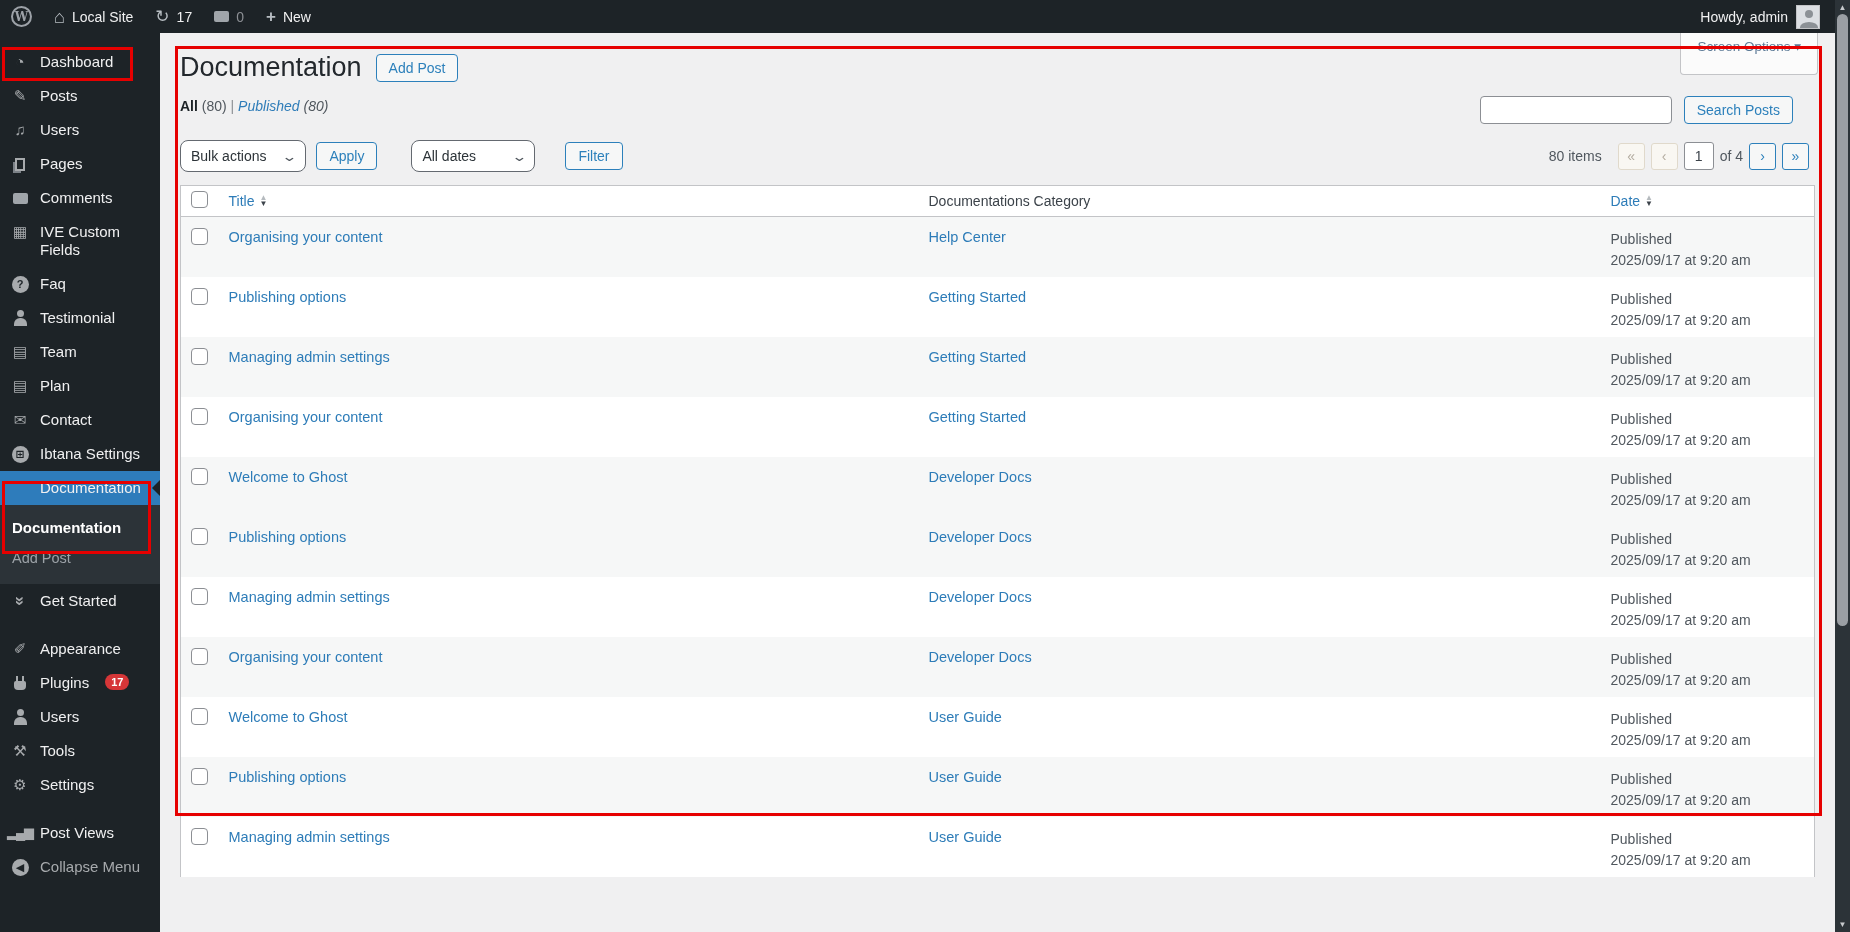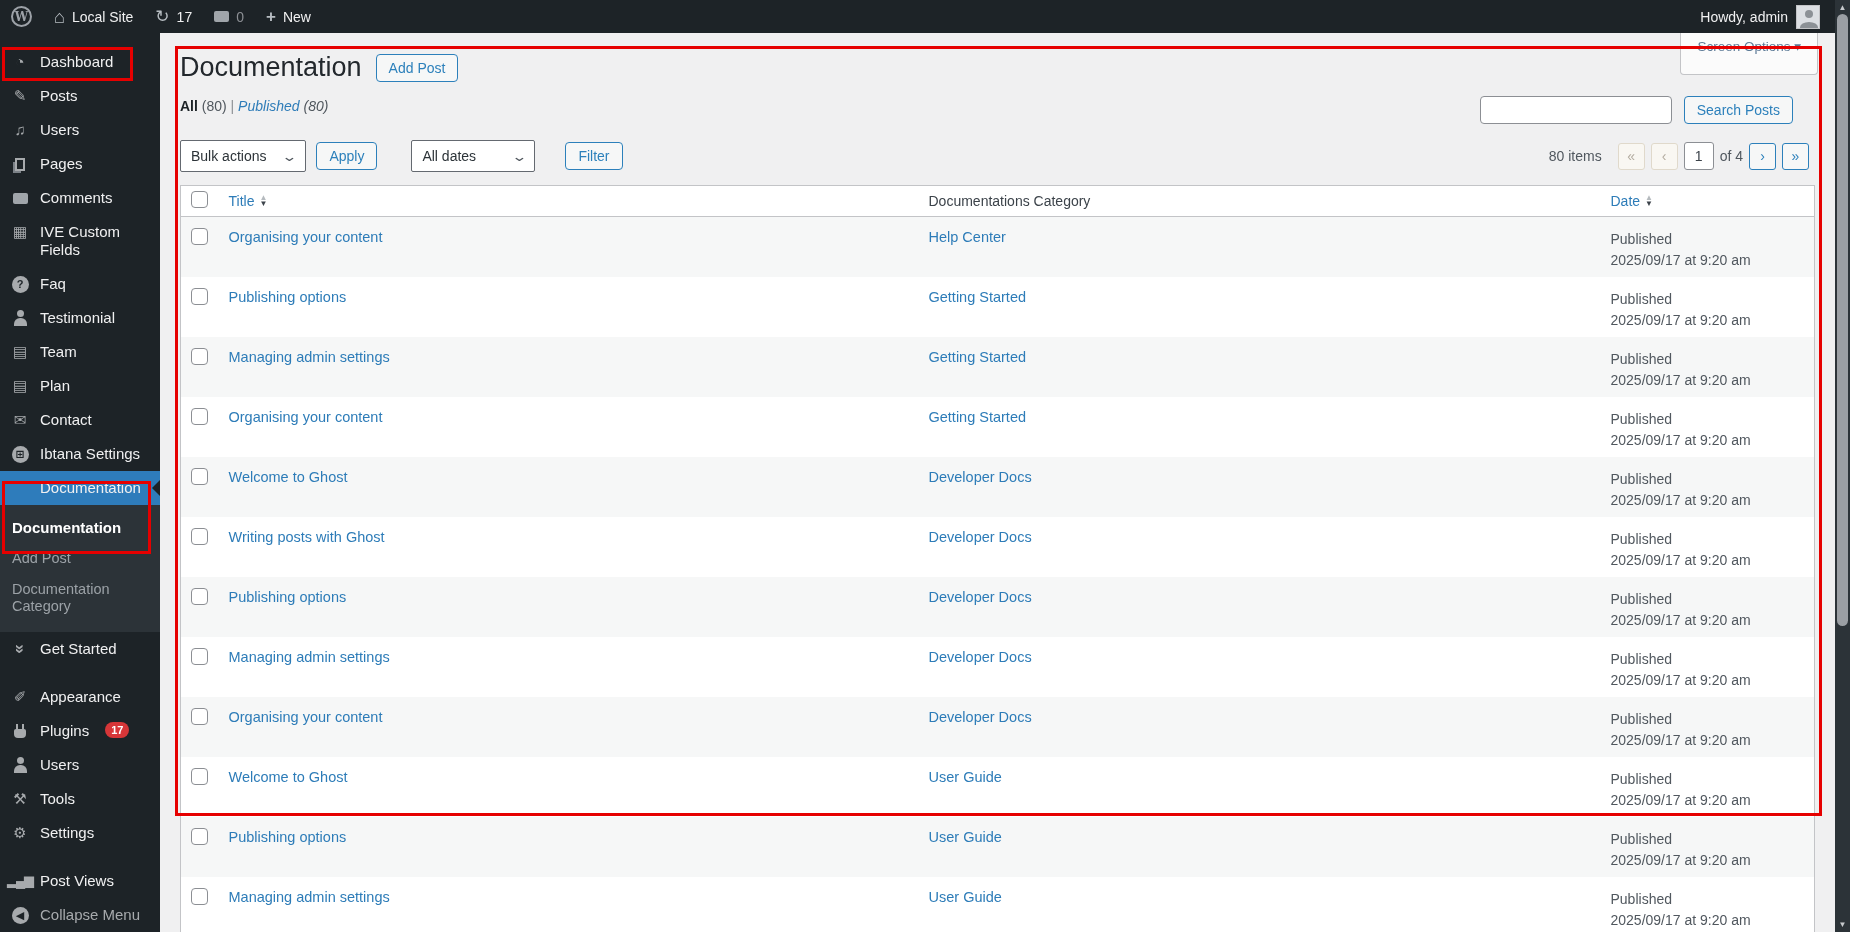--- a/index.html
+++ b/index.html
@@ -90,21 +90,21 @@
   .subsubsub .current { font-weight:bold; color:#1d2327; }
   .subsubsub a { color:#2e7cb8;font-style:italic; }
   .search-box { position:absolute; top:63px; right:42px; display:flex; align-items:center; gap:12px; }
   .search-box input {
     width:192px; height:28px; border:1px solid #8c8f94; border-radius:4px; background:#fff; padding:0 8px;
     font-size:14px; font-family:inherit;
   }
   .tablenav { margin:26px 20px 0; height:32px; position:relative; display:flex; align-items:center; gap:10px; }
   .fake-select {
     display:flex; align-items:center; justify-content:space-between; gap:18px;
-    background:#fff; border:1px solid #646970; border-radius:2px; height:32px; padding:0 10px 0 10px;
+    background:#fff; border:1px solid #646970; border-radius:8px; height:32px; padding:0 10px 0 10px;
     font-size:14px; color:#2c3338; cursor:pointer; min-width:124px;
   }
   .fake-select .chev { font-size:13px; color:#50575e; transform:scaleX(1.5); }
   .gap { width:14px; }
   .pager { position:absolute; right:6px; top:0; height:32px; display:flex; align-items:center; gap:6px; font-size:14px; color:#50575e; }
   .pager .count { margin-right:10px; }
   .page-btn {
     width:27px; height:27px; display:inline-flex; align-items:center; justify-content:center;
     border-radius:3px; font-size:14px;
   }
@@ -246,21 +246,20 @@
       </div>
       <div class="menu-item active">
         <span class="icon documentation-icon">
           <i></i>
         </span>
         <span>Documentation</span>
       </div>
       <div id="submenu">
         <div class="sub-item current">Documentation</div>
         <div class="sub-item">Add Post</div>
-        <div class="sub-item">Documentation Category</div>
       </div>
       <div class="menu-item">
         <span class="icon get-started-icon">
           <span>»</span>
         </span>
         <span>Get Started</span>
       </div>
       <div class="menu-item sep">
         <span class="icon appearance-icon">✐</span>
         <span>Appearance</span>
@@ -410,29 +409,20 @@
         </tr>
         <tr class="alt">
           <td class="col-check"><input type="checkbox" style=""></td>
           <td class="col-title"><a href="#">Welcome to Ghost</a></td>
           <td class="col-cat"><a href="#">Developer Docs</a></td>
           <td class="date-cell">
             <div>Published</div>
             <div>2025/09/17 at 9:20 am</div>
           </td>
         </tr>
-        <tr class="">
-          <td class="col-check"><input type="checkbox" style=""></td>
-          <td class="col-title"><a href="#">Writing posts with Ghost</a></td>
-          <td class="col-cat"><a href="#">Developer Docs</a></td>
-          <td class="date-cell">
-            <div>Published</div>
-            <div>2025/09/17 at 9:20 am</div>
-          </td>
-        </tr>
         <tr class="alt">
           <td class="col-check"><input type="checkbox" style=""></td>
           <td class="col-title"><a href="#">Publishing options</a></td>
           <td class="col-cat"><a href="#">Developer Docs</a></td>
           <td class="date-cell">
             <div>Published</div>
             <div>2025/09/17 at 9:20 am</div>
           </td>
         </tr>
         <tr class="">

